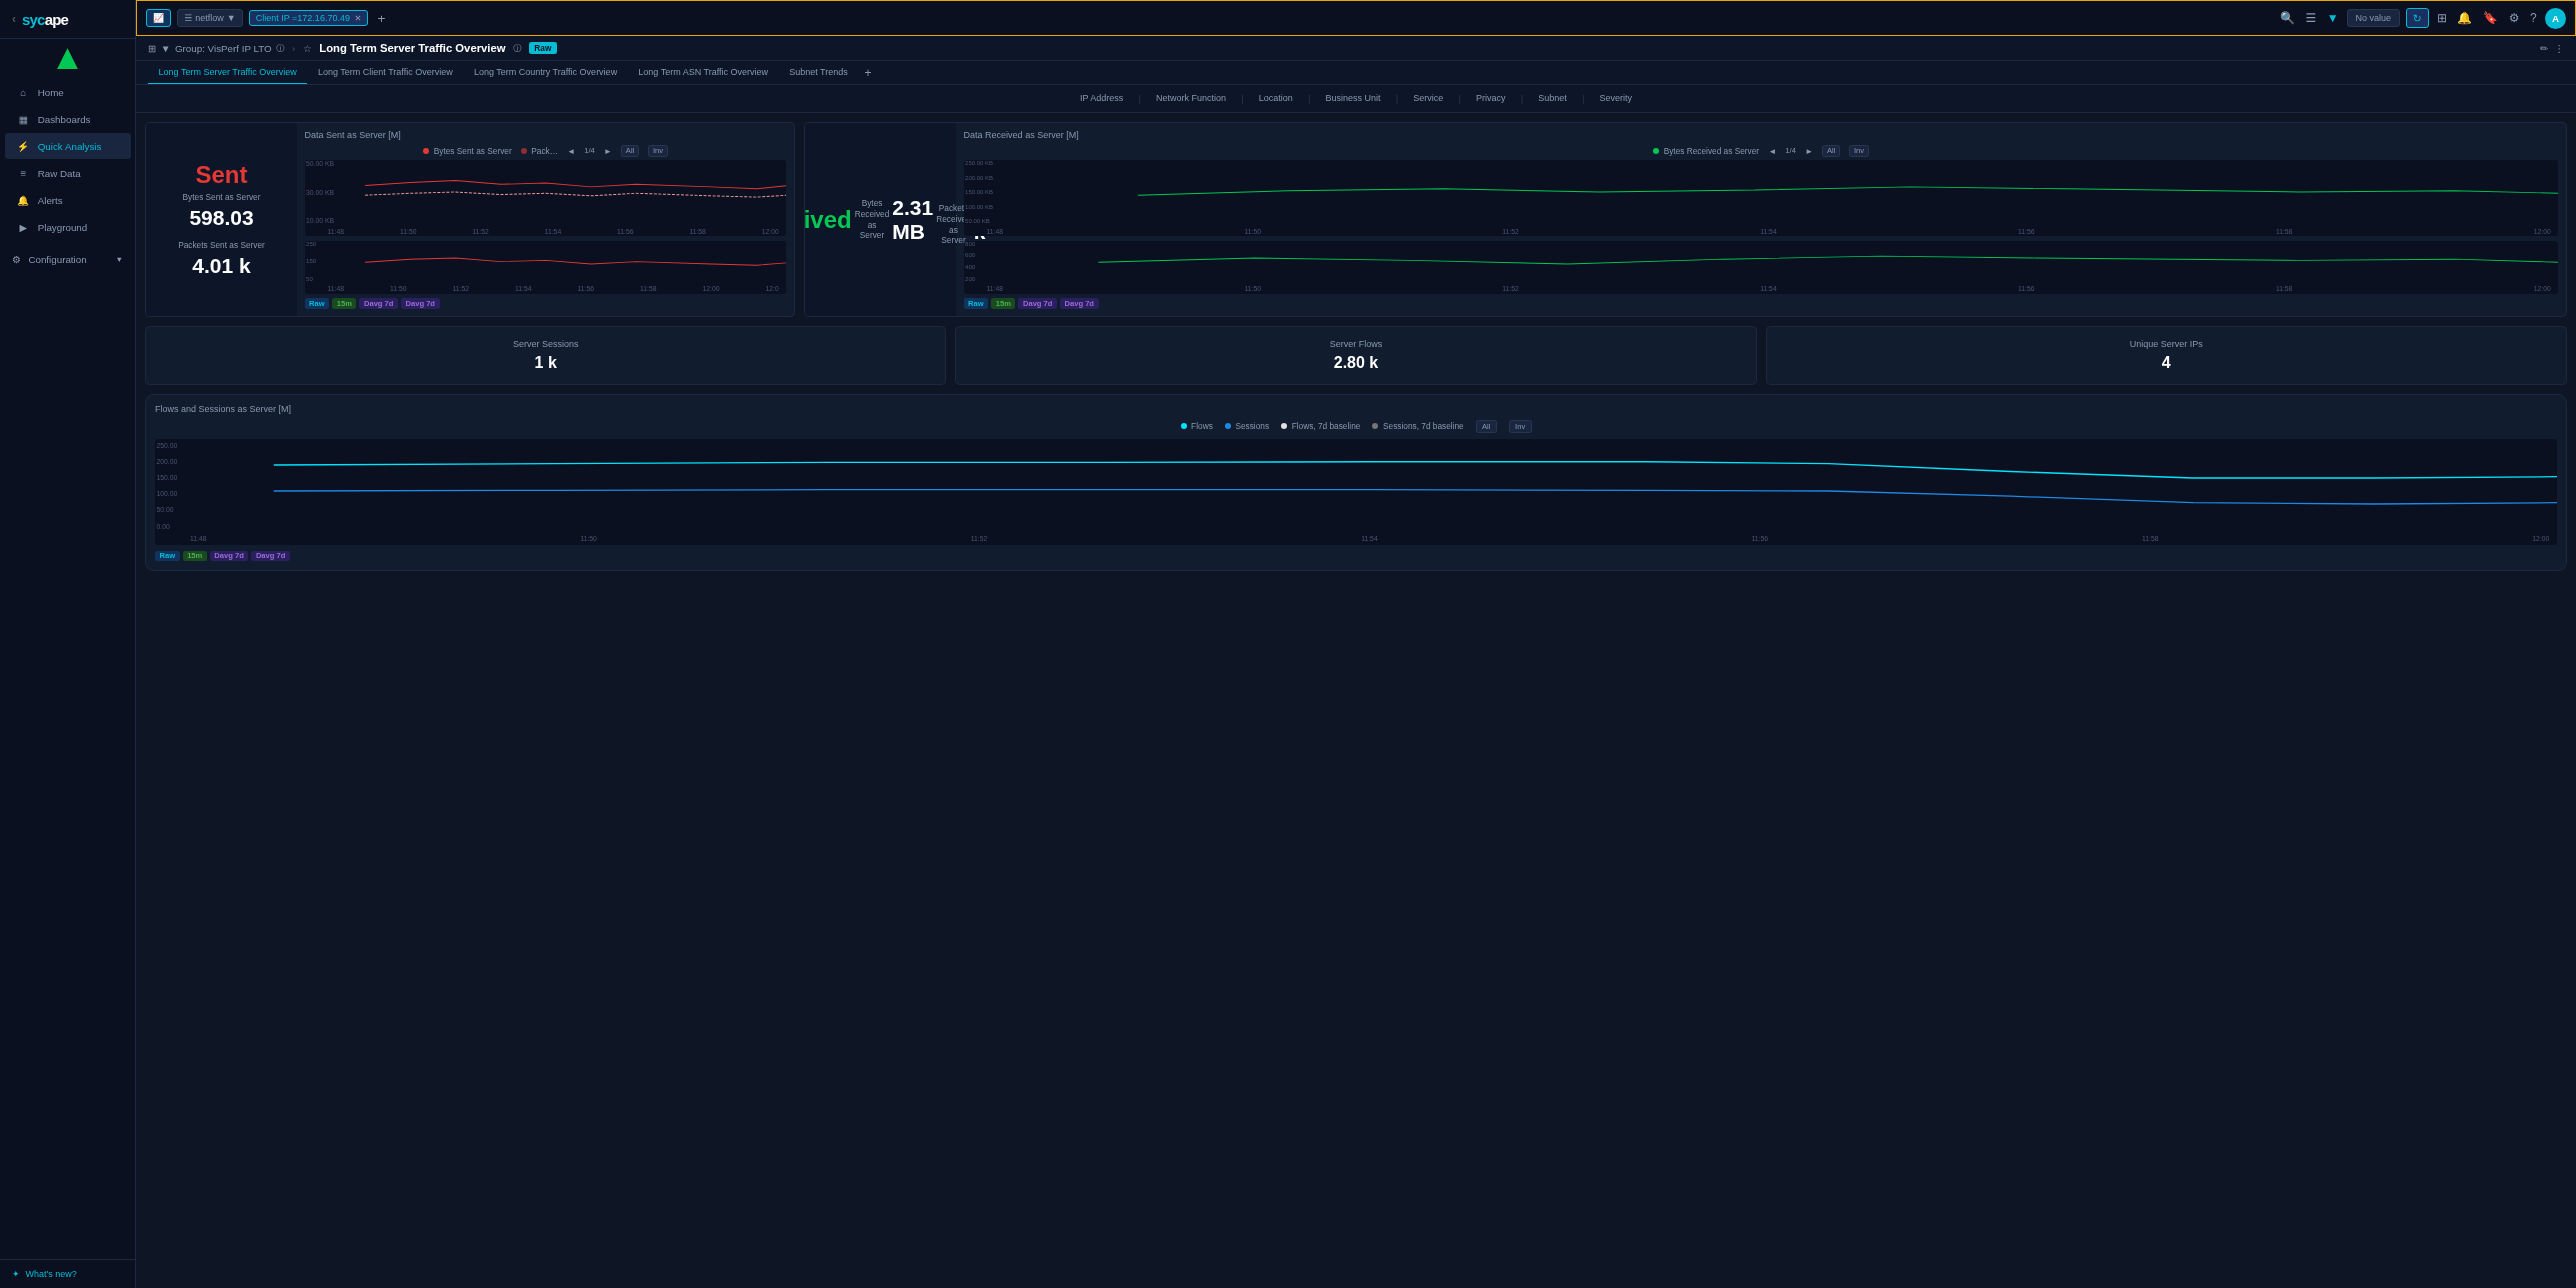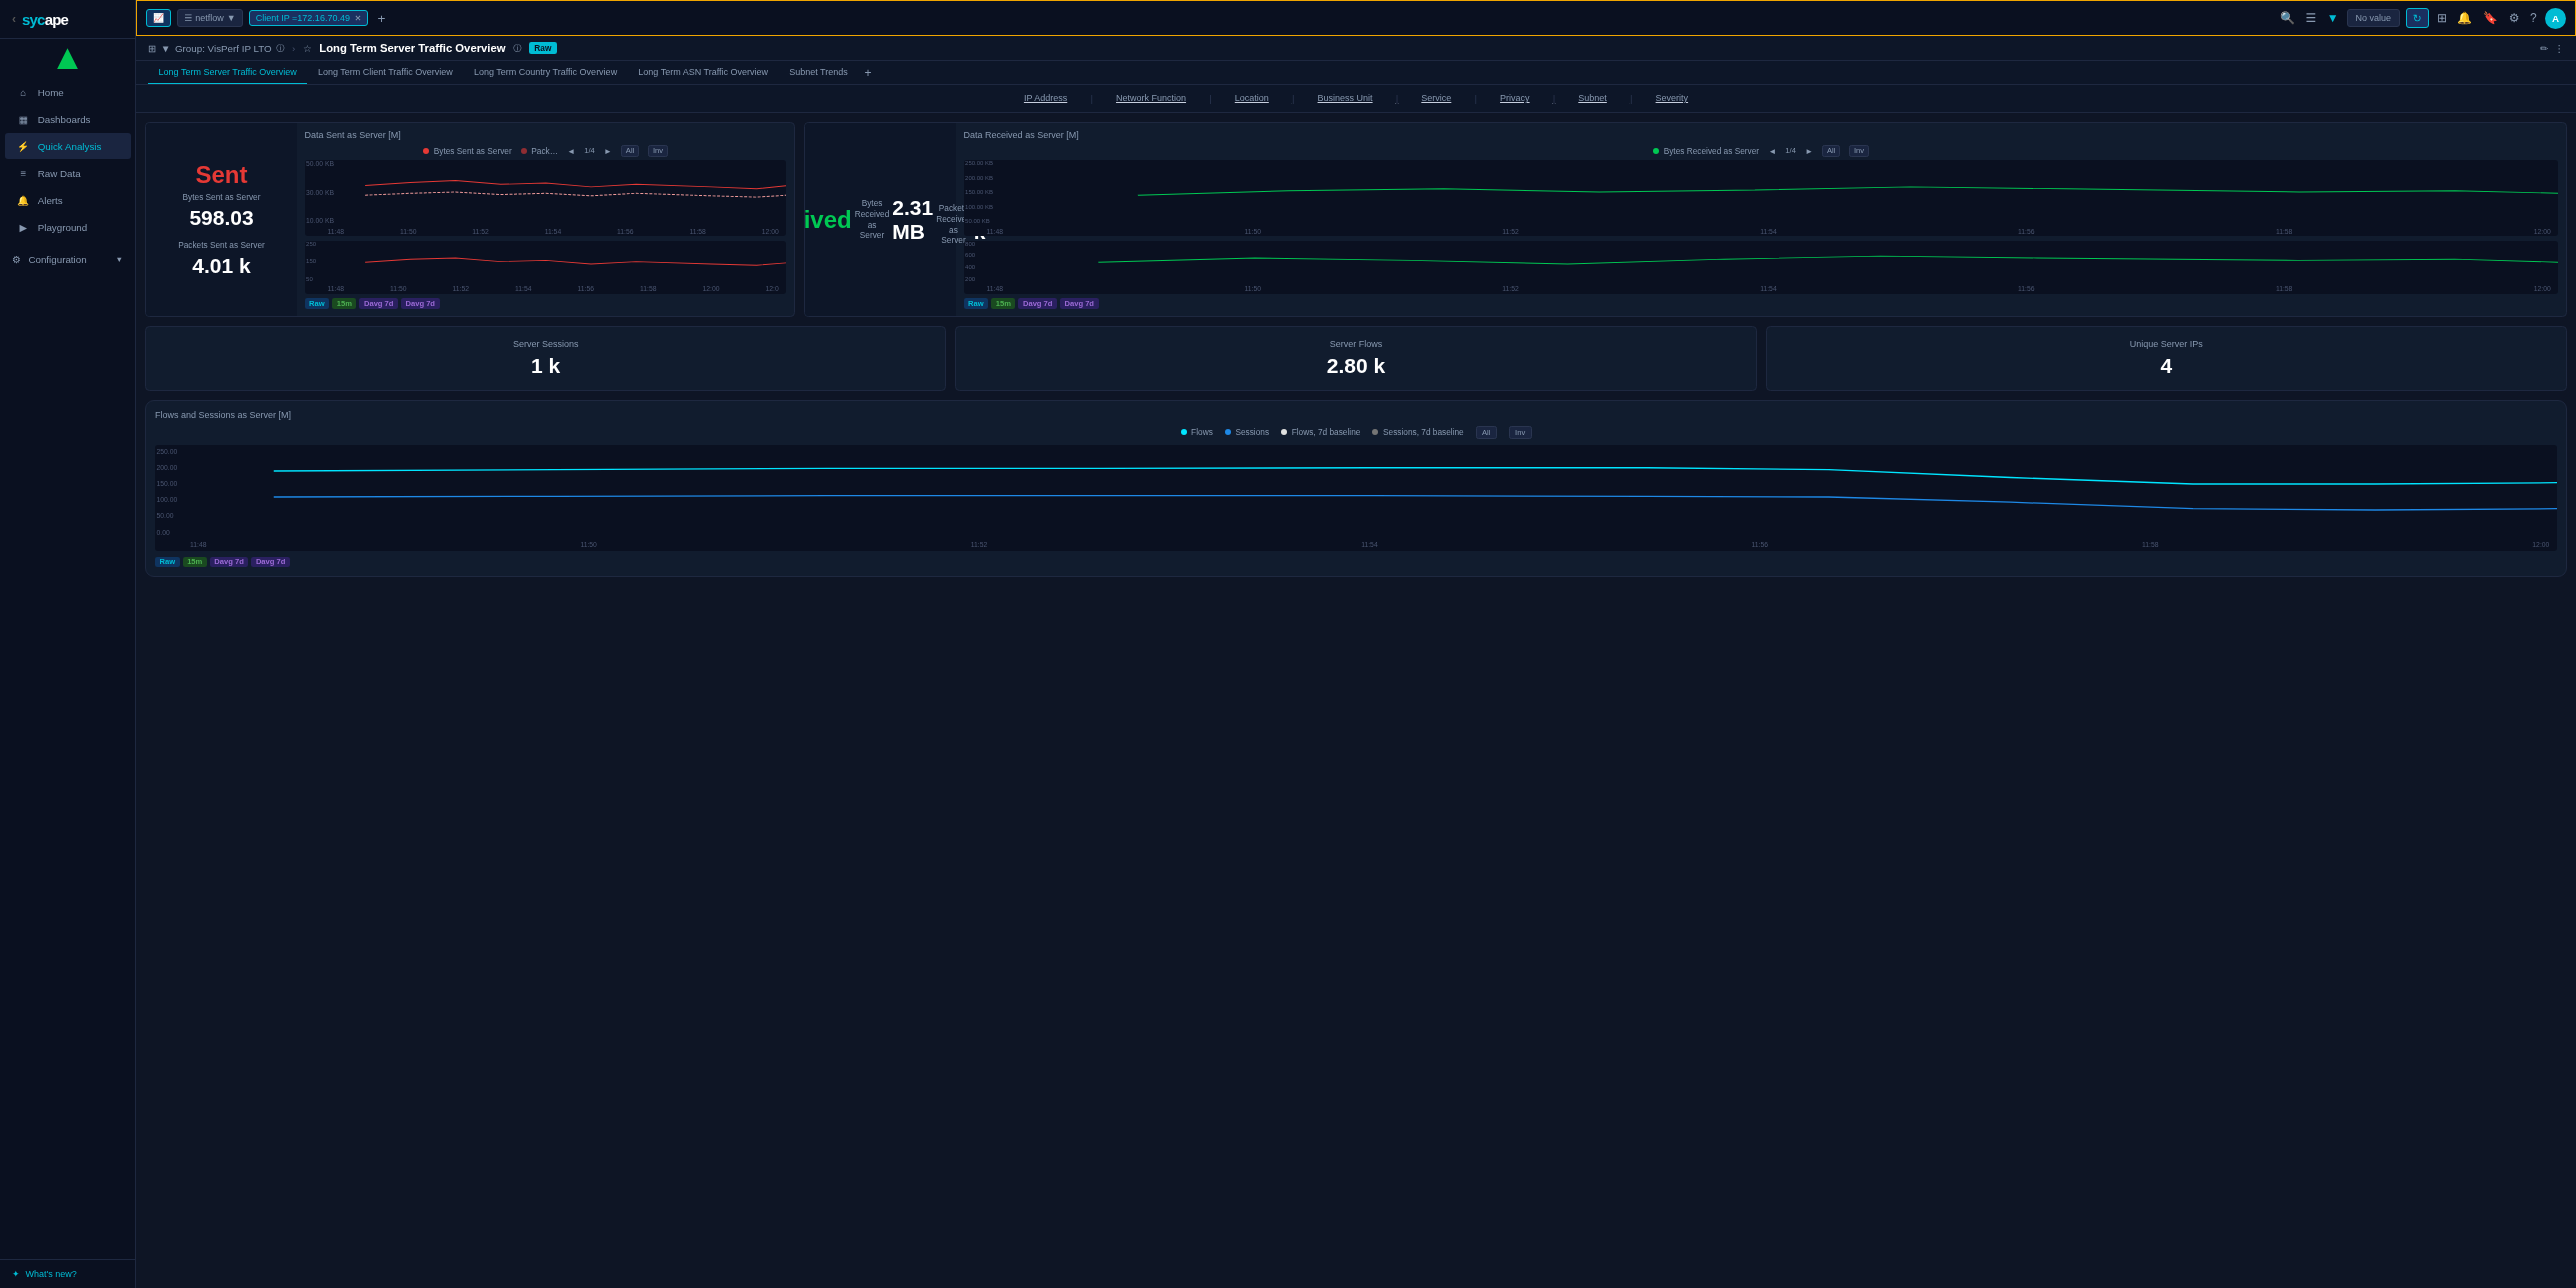--- a/index.html
+++ b/index.html
@@ -201,25 +201,24 @@
       white-space: nowrap;
     }
     .tab.active { color: #00bcd4; border-bottom: 1.5px solid #00bcd4; }
     .tab-add { color: #8899b0; font-size: 12px; padding: 4.5px 6px; cursor: pointer; }
 
     
     .filterrow {
       background: #0d1628;
       display: flex;
       align-items: center;
-      gap: 8px;
+      gap: 0;
       padding: 4.5px 0;
       border-bottom: 0.8px solid #1e2840;
       justify-content: center;
-      text-decoration: underline;
     }
     .filter-btn {
       padding: 3.8px 13.6px;
       cursor: pointer;
       color: #8899b0;
       font-size: 9px;
       border: none;
       background: none;
     }
     .filter-divider { color: #2a3550; padding: 0 1.5px; }
@@ -370,21 +369,21 @@
     }
     .stat-card {
       flex: 1;
       background: #111c2e;
       border: 0.8px solid #1e2840;
       border-radius: 4.5px;
       padding: 12px;
       text-align: center;
     }
     .stat-label { color: #8899b0; font-size: 9px; margin-bottom: 4.5px; }
-    .stat-value { color: #fff; font-size: 21px; font-weight: 700; }
+    .stat-value { color: #fff; font-size: 16px; font-weight: 700; }
 
     
     .flows-panel {
       background: #111c2e;
       border: 0.8px solid #1e2840;
       border-radius: 9px;
       padding: 9px;
     }
     .flows-title { color: #8899b0; font-size: 9px; margin-bottom: 6px; }
     .flows-legend {

